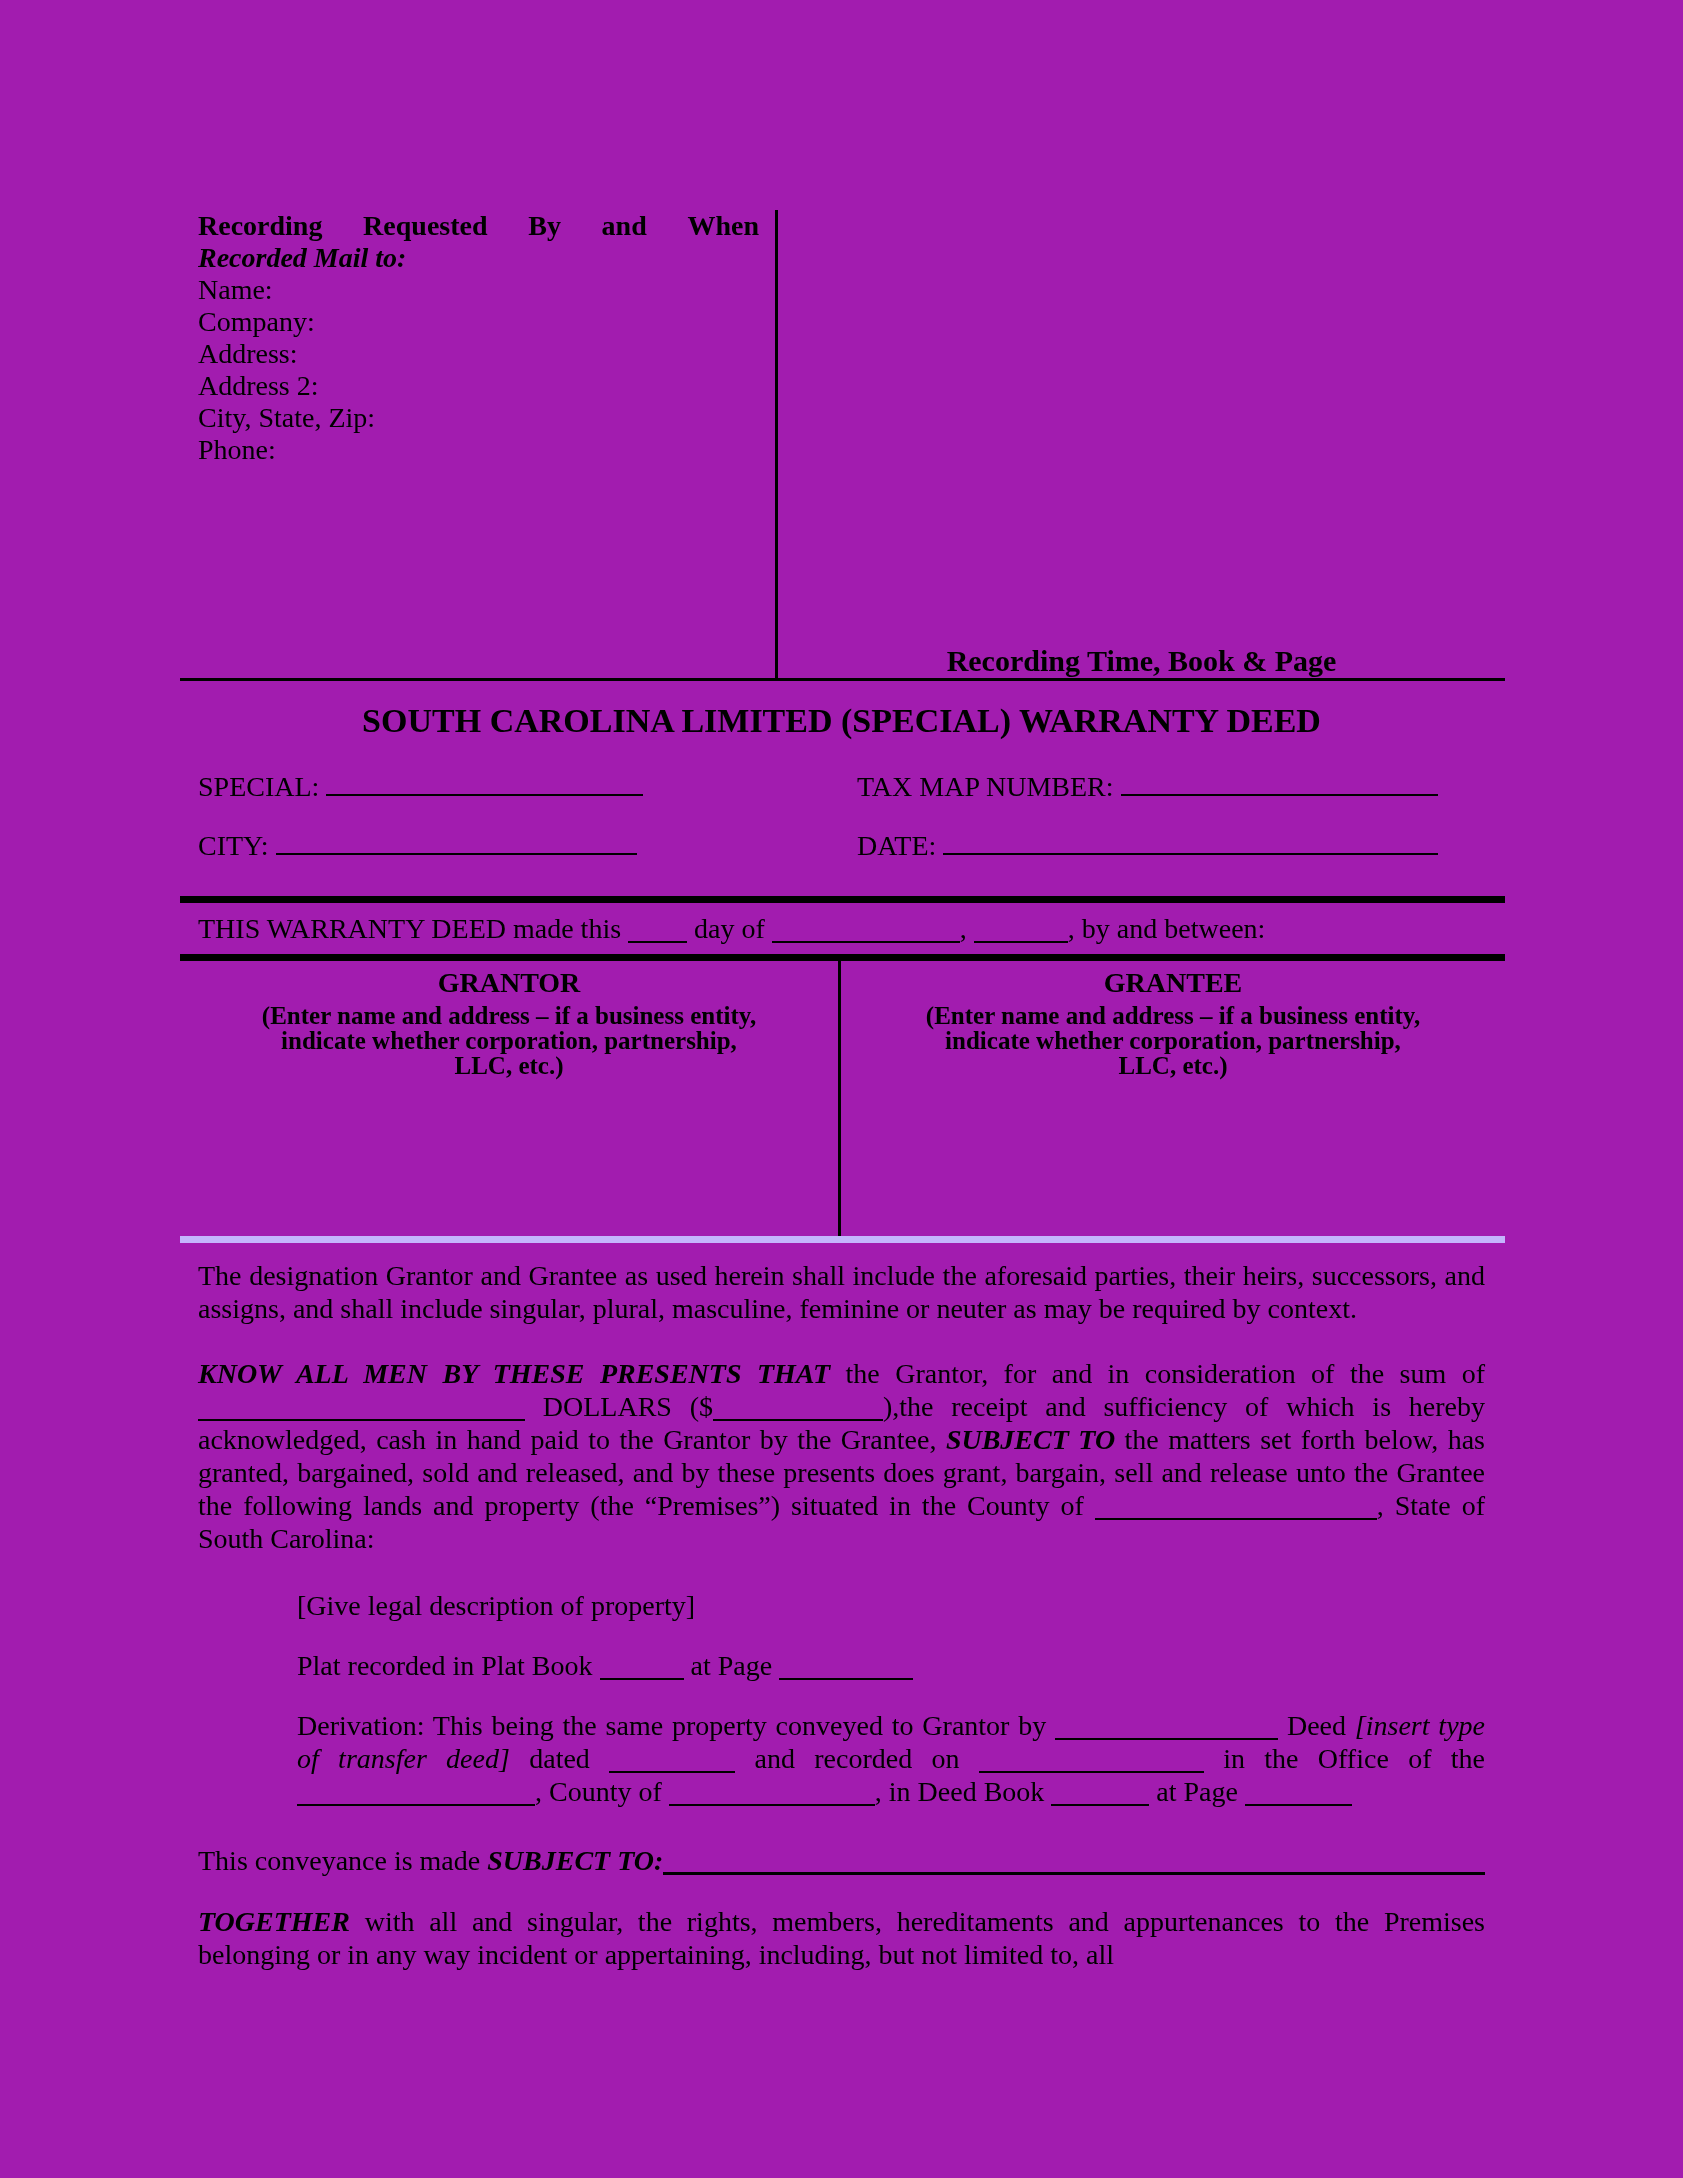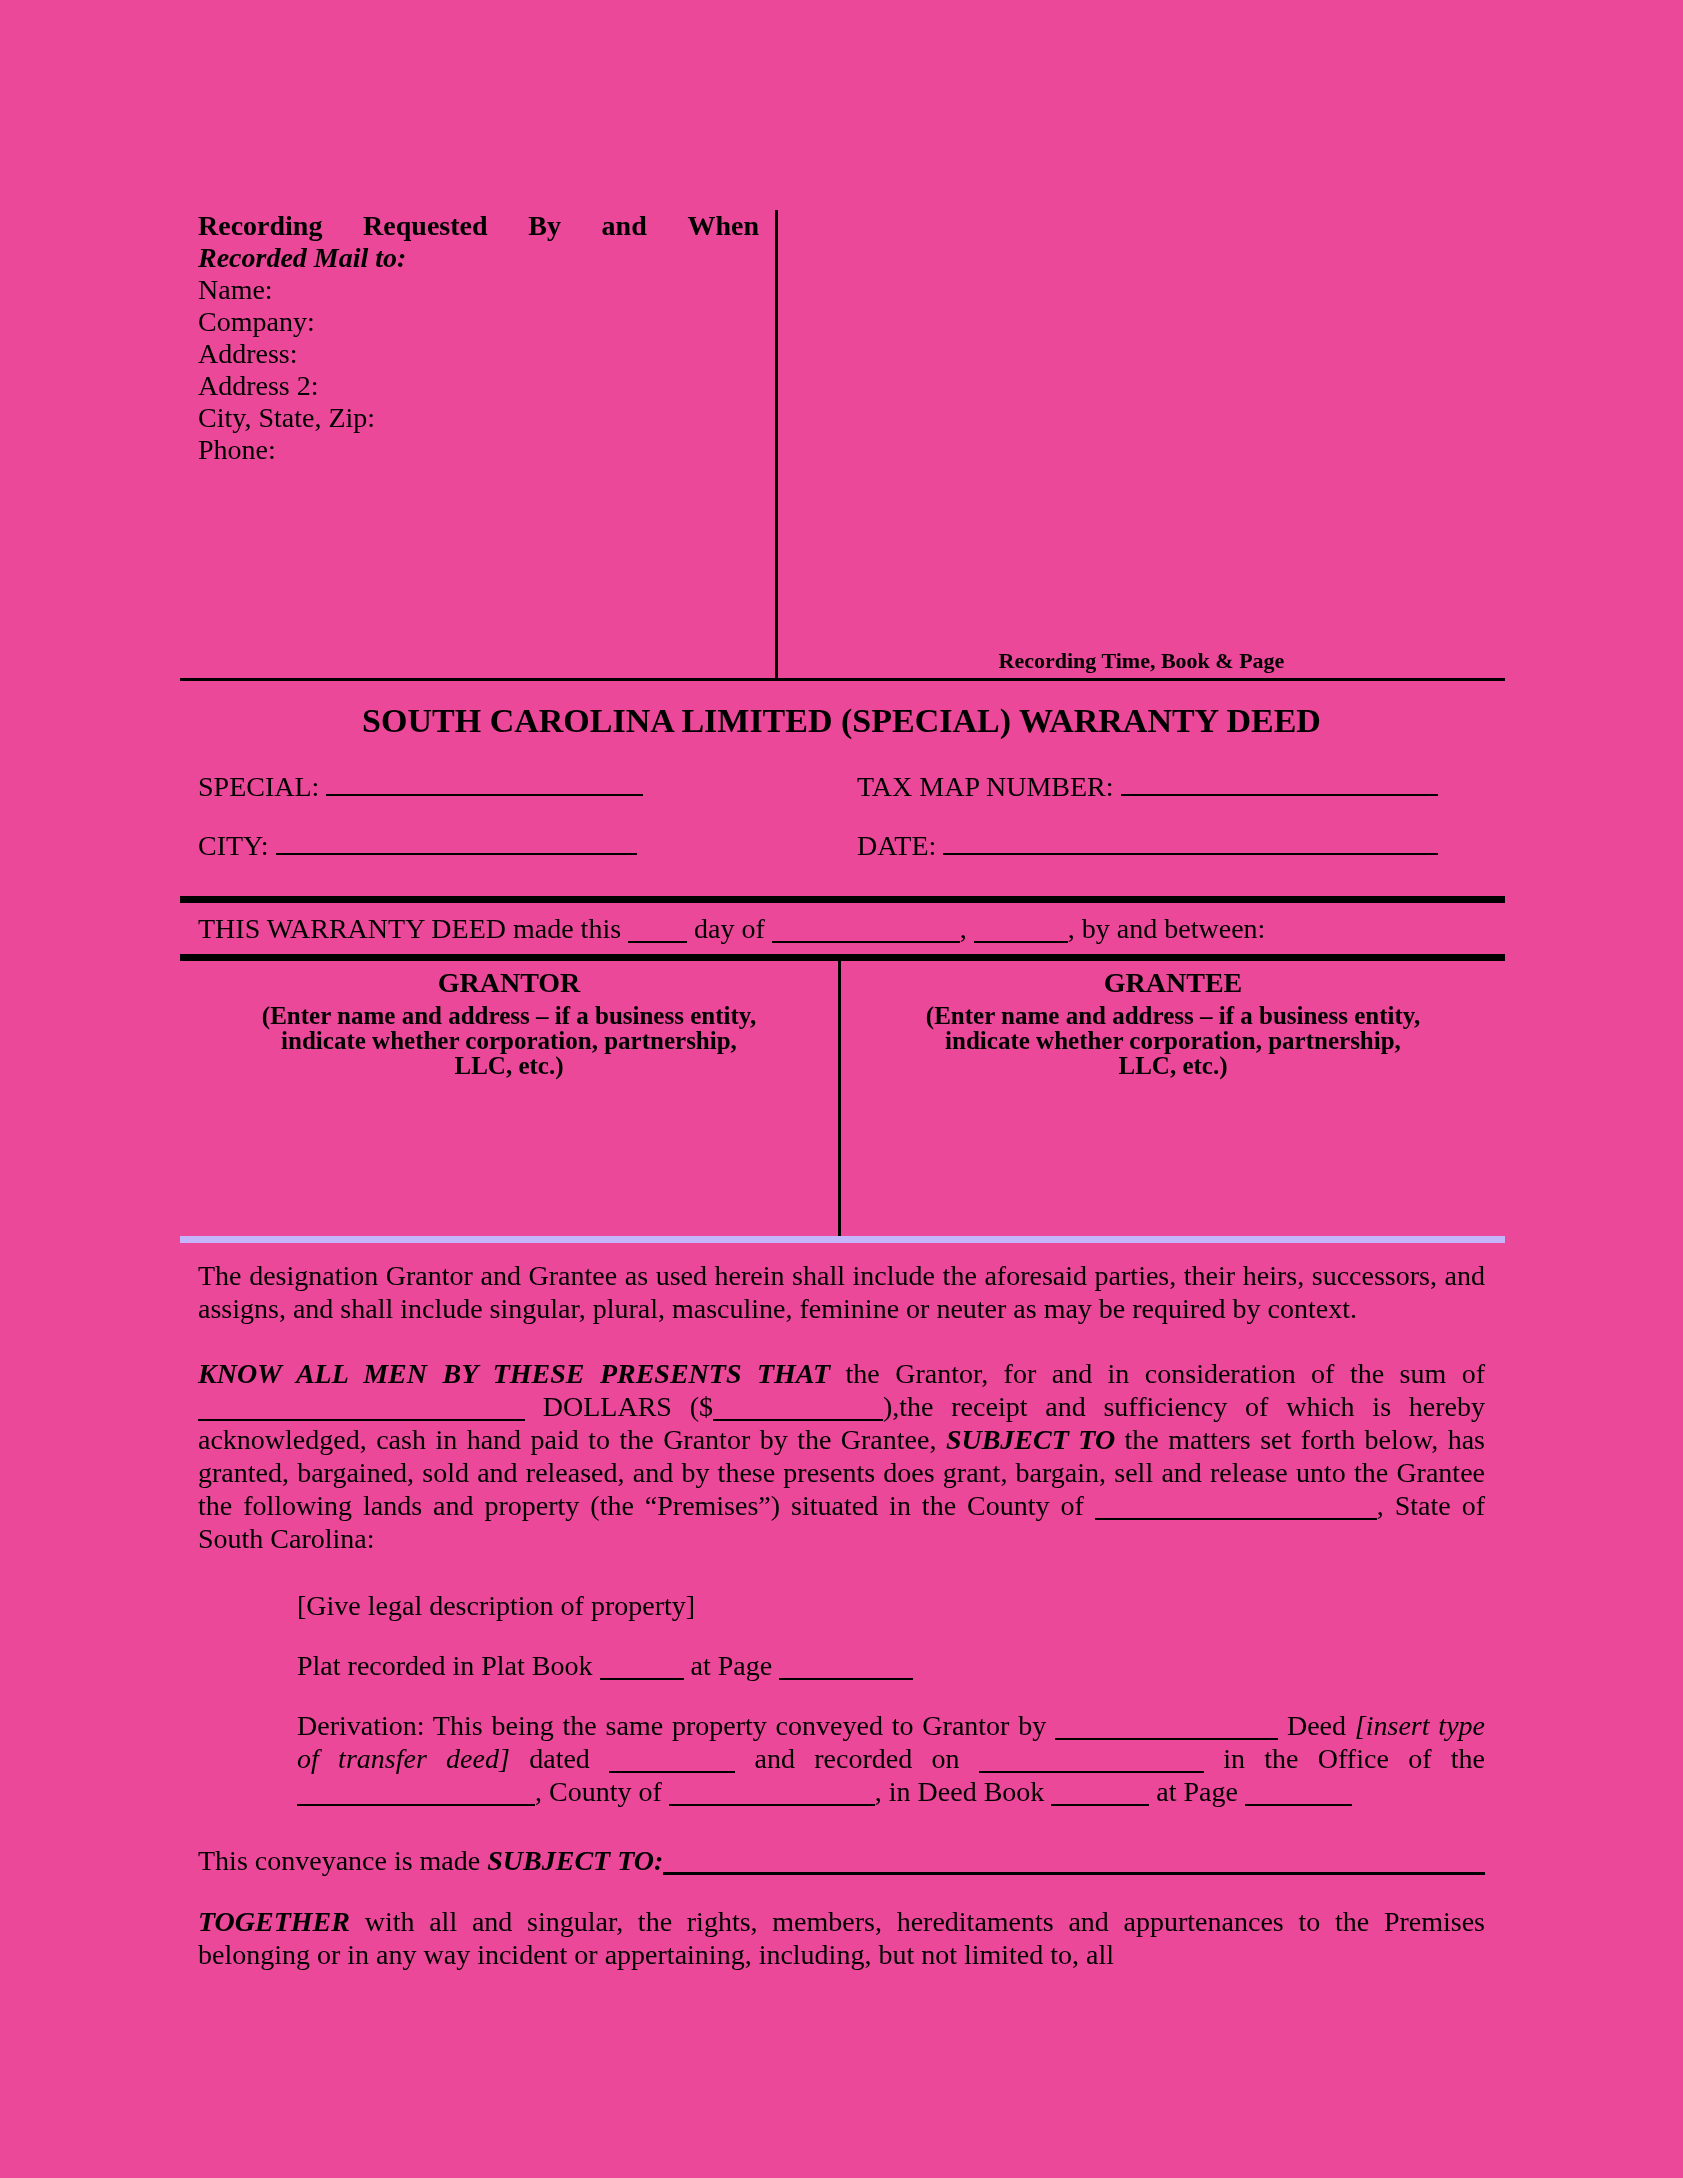--- a/index.html
+++ b/index.html
@@ -1,19 +1,19 @@
 <!DOCTYPE html>
 <html><head>
 <meta charset="utf-8">
 <style>
   html,body { margin:0; padding:0; background:#ffffff; }
   .page {
     position:relative;
     width:1683px; height:2178px;
-    background:#ec4899;
+    background:#a21caf;
     color:#000;
     font-family:"Liberation Serif","DejaVu Serif",serif;
     font-size:28px;
     line-height:33px;
     overflow:hidden;
     box-sizing:border-box;
   }
   .b  { font-weight:bold;font-style:italic; }
   .i  { font-style:italic; }
   .bi { font-weight:bold; font-style:italic; }
@@ -42,21 +42,21 @@
   }
   .spread { display:flex; justify-content:space-between; font-weight:bold; }
   .hline { line-height:32px; }
   .v-divider { width:3px; background:#000; }
   .header-right {
     flex:1;
     display:flex;
     align-items:flex-end;
     justify-content:center;
   }
-  .recording-label { font-weight:bold; font-size:22px; line-height:30px; padding-bottom:2px; }
+  .recording-label { font-weight:bold; font-size:30px; line-height:30px; padding-bottom:2px; }
 
   
   .doc-title {
     margin:14px 198px 0 198px;
     text-align:center;
     font-weight:bold;
     font-size:34px;
     line-height:51px;
     white-space:nowrap;
   }

